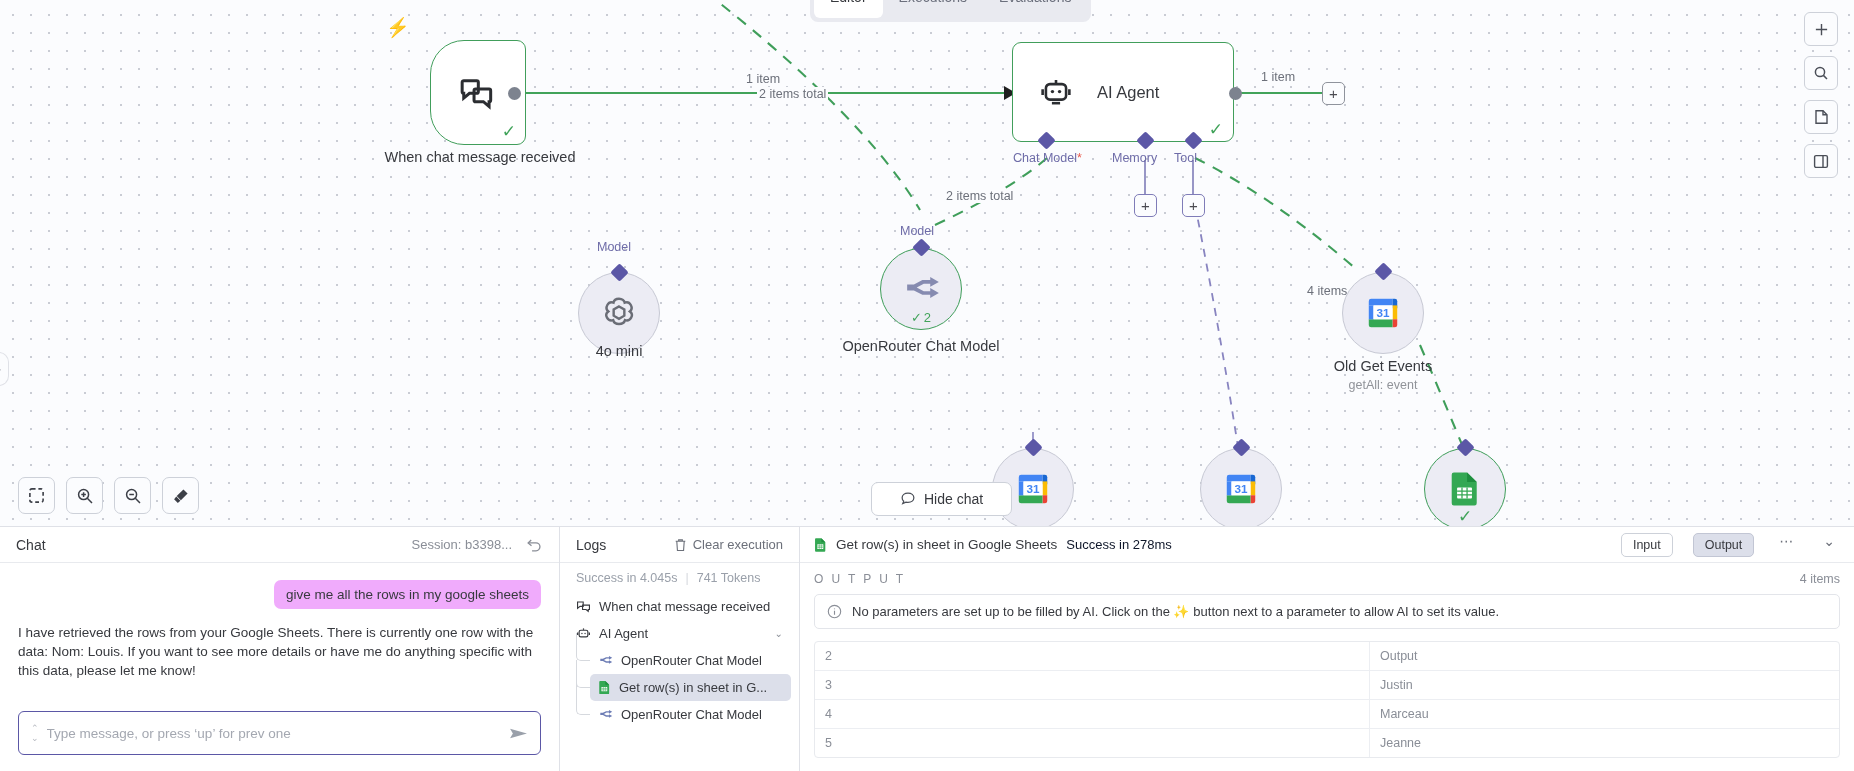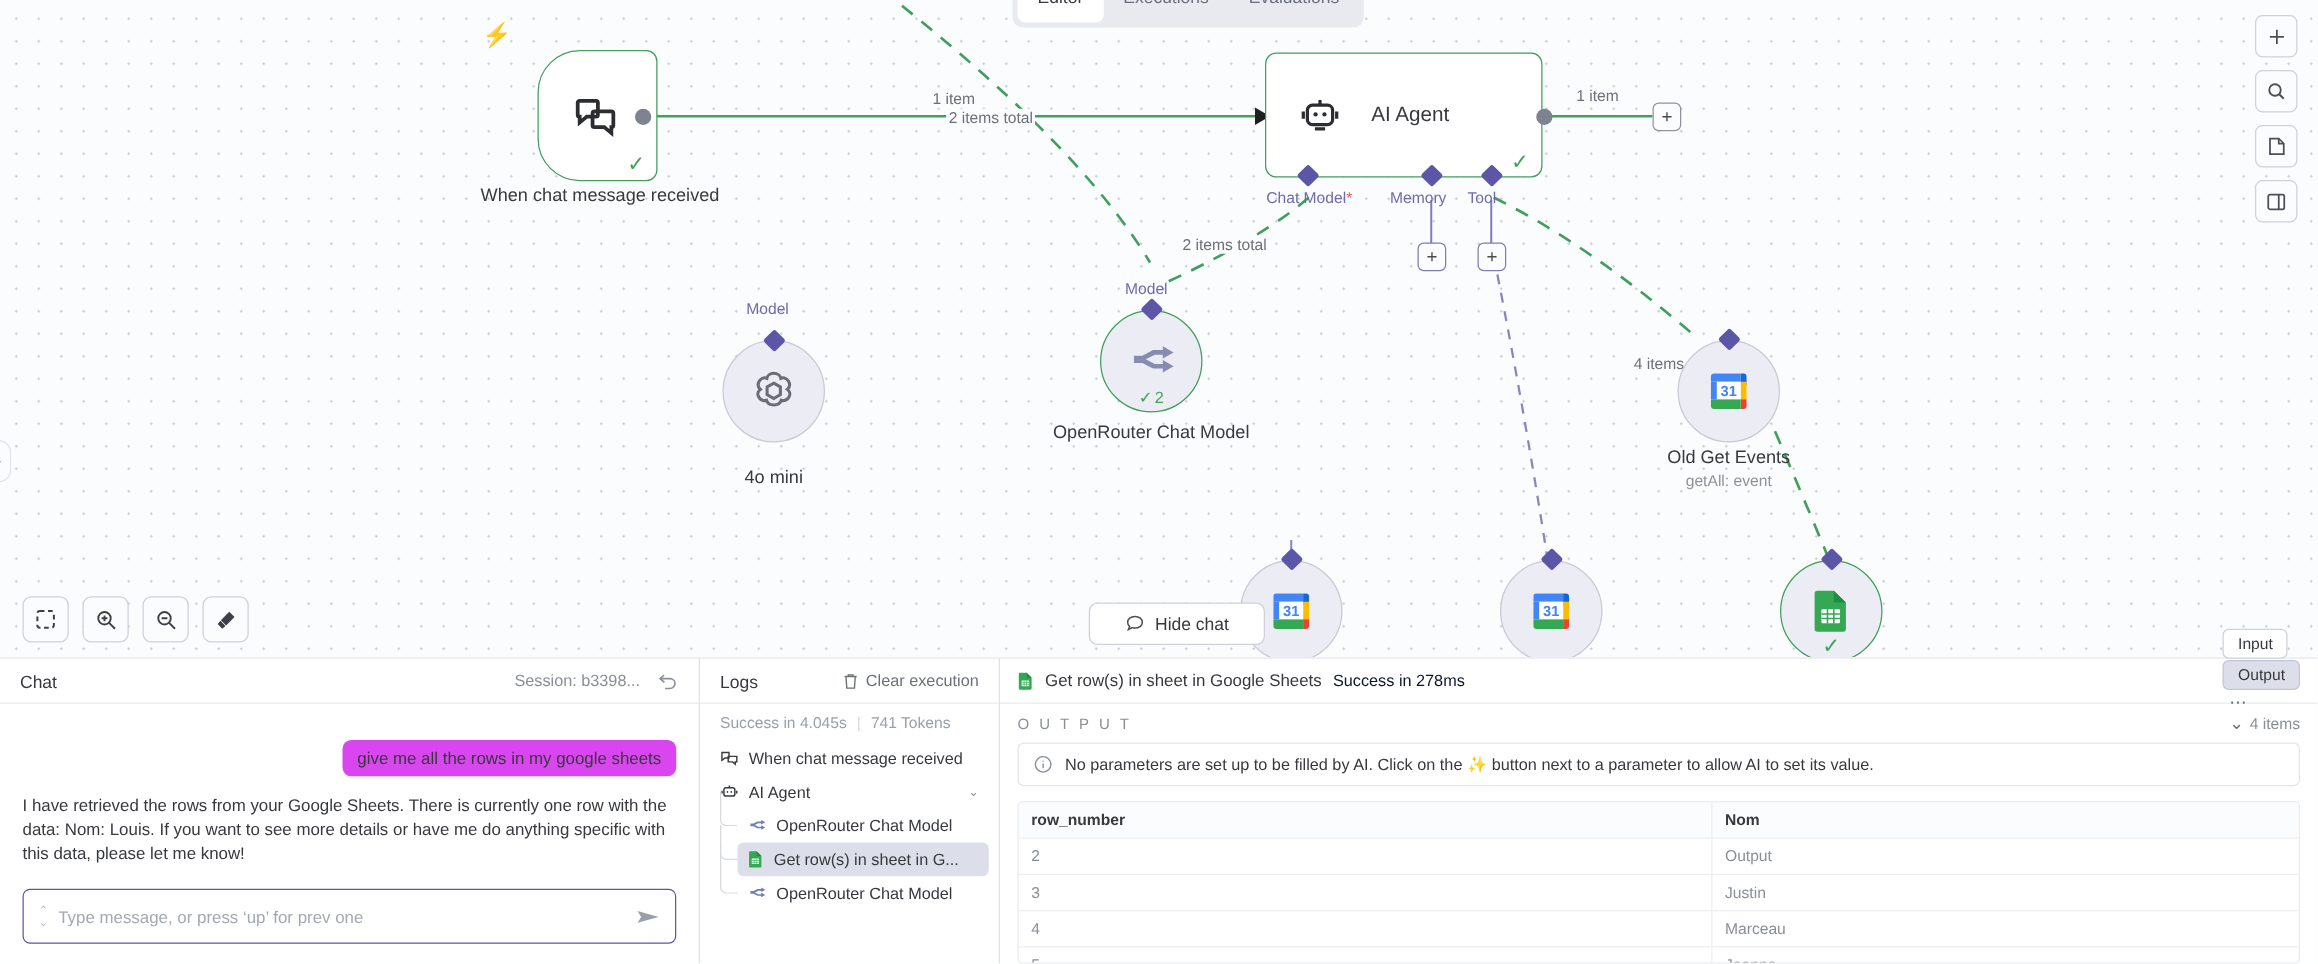--- a/index.html
+++ b/index.html
@@ -123,21 +123,21 @@
     border-bottom:1px solid #e8eaee; font-size:14px; color:#37393e; flex-shrink:0;
   }
   .pane-head .spacer { flex:1; }
   .session-txt { font-size:13px; color:#8a8e97; }
   .undo-ico { margin-left:14px; color:#8a8e97; display:flex; }
   .clear-exec { font-size:13px; color:#6c707a; display:flex; align-items:center; gap:6px; }
 
   .chat-body { flex:1; padding:6px 18px 0 18px; overflow:hidden; position:relative; }
   .chat-clip { font-size:13px; color:#cfd2d8; height:7px; overflow:hidden; }
   .bubble-user {
-    margin: 16px 0 0 auto; max-width: 410px; background:#d946ef; color:#37393e;
+    margin: 4px 0 0 auto; max-width: 410px; background:#f0abfc; color:#37393e;
     border-radius:7px; padding:7px 12px; font-size:13.5px; width:fit-content;
   }
   .bubble-bot {
     margin-top:14px; font-size:13.5px; line-height:19px; color:#37393e; max-width:524px;
   }
   .chat-input-wrap {
     margin:12px 18px 16px 18px; height:44px; border:1.4px solid #5b57a6; border-radius:6px;
     display:flex; align-items:center; padding:0 12px; gap:8px; background:#fff;
   }
   .spin-arrows { display:flex; flex-direction:column; color:#b6b9c0; font-size:9px; line-height:10px; }
@@ -161,21 +161,21 @@
   .tree-line { position:absolute; left:-14px; top:-14px; width:14px; height:28px;
     border-left:1px solid #d6d9de; border-bottom:1px solid #d6d9de;
     border-bottom-left-radius:5px; }
   .tree-line.tall { top:-27px; height:41px; }
 
   .out-head { height:36px; display:flex; align-items:center; padding:0 14px; gap:9px;
     border-bottom:1px solid #e8eaee; flex-shrink:0; }
   .out-title { font-size:13.5px; color:#37393e; }
   .out-status { font-size:13px; color:#0f172a; }
   .seg {
-    display:flex; margin-left:auto; gap:1px; align-items:flex-start;flex-direction:column;
+    display:flex; margin-left:auto; gap:20px; align-items:flex-start;
   }
   .seg-btn { height:24px; padding:0 11px; border:1px solid #cdd1d9; border-radius:5px;
     font-size:12.5px; color:#37393e; display:flex; align-items:center; background:#fff; }
   .seg-btn.active { background:#dcdfea; border-color:#c2c6d4; }
   .icon-dots, .icon-chev { color:#6c707a; font-size:14px; padding:0 5px; }
 
   .out-sub { height:31px; display:flex; align-items:center; padding:0 14px; font-size:12px;
     letter-spacing:2.4px; color:#8a8e97; flex-shrink:0; }
   .out-items { margin-left:auto; letter-spacing:0; font-size:12.5px; }
 
@@ -277,21 +277,21 @@
     <div class="plus-btn" style="left:1182px; top:194px;">+</div>
 
     <div class="circ-node" style="left:578px; top:272px; width:82px; height:82px;">
       <svg width="40" height="40" viewBox="0 0 24 24" fill="none" stroke="#6a6d76" stroke-width="1.45">
         <path d="M12 3.4c1.9 0 3.2 1.2 3.4 2.4 1.2-.5 2.8-.2 3.7 1.4.9 1.6.3 3.1-.6 3.9 1 .7 1.7 2.1.8 3.7-.9 1.6-2.5 1.9-3.7 1.5-.3 1.2-1.5 2.3-3.6 2.3-2.1 0-3.2-1.1-3.5-2.3-1.2.4-2.8.1-3.7-1.5-.9-1.6-.2-3 .8-3.7-.9-.8-1.5-2.3-.6-3.9.9-1.6 2.5-1.9 3.7-1.4.2-1.2 1.4-2.4 3.3-2.4z"></path>
         <path d="M12 8.1 L15.2 9.9 v3.7 L12 15.5 8.8 13.6 V9.9z"></path>
       </svg>
     </div>
     <div class="diamond" style="left:613px; top:266px;"></div>
     <div class="port-label" style="left:597px; top:240px;">Model</div>
-    <div class="node-label" style="left:539px; top:373px; width:160px;">4o mini</div>
+    <div class="node-label" style="left:539px; top:342px; width:160px;">4o mini</div>
 
     <div class="circ-node green" style="left:880px; top:248px; width:82px; height:82px;">
       <svg width="40" height="34" viewBox="0 0 26 22" fill="#868bb0">
         <path d="M19 3.2 l5.6 3.2 -5.6 3.2 v-2 h-4.2 l-4.6 2.4 4.6 2.4 h4.2 v-2 l5.6 3.2 -5.6 3.2 v-2 h-5.1 l-5.5 -2.9 h-4.4 v-3.8 h4.4 l5.5 -2.9 h5.1 z"></path>
       </svg>
       <span style="position:absolute; bottom:4px; left:50%; transform:translateX(-50%); display:flex; align-items:center; gap:2px; font-size:13px; color:#41a35a;">
         <span>✓</span>
           <span>2</span>
       </span>
     </div>
@@ -538,24 +538,20 @@
       <div class="notice">
         <span class="i-ico">
           <svg width="15" height="15" viewBox="0 0 16 16" fill="none" stroke="#8a8e97" stroke-width="1.2">
               <circle cx="8" cy="8" r="6.6"></circle>
               <path d="M8 7.2 v4.2 M8 4.8 v.9"></path>
             </svg>
         </span>
         <span>No parameters are set up to be filled by AI. Click on the ✨ button next to a parameter to allow AI to set its value.</span>
       </div>
       <div class="tbl">
-        <div class="tbl-row tbl-head">
-          <div class="th col-0">row_number</div>
-          <div class="th col-1">Nom</div>
-        </div>
         <div class="tbl-row">
           <div class="td col-0">2</div>
           <div class="td col-1">Output</div>
         </div>
         <div class="tbl-row">
           <div class="td col-0">3</div>
           <div class="td col-1">Justin</div>
         </div>
         <div class="tbl-row">
           <div class="td col-0">4</div>

